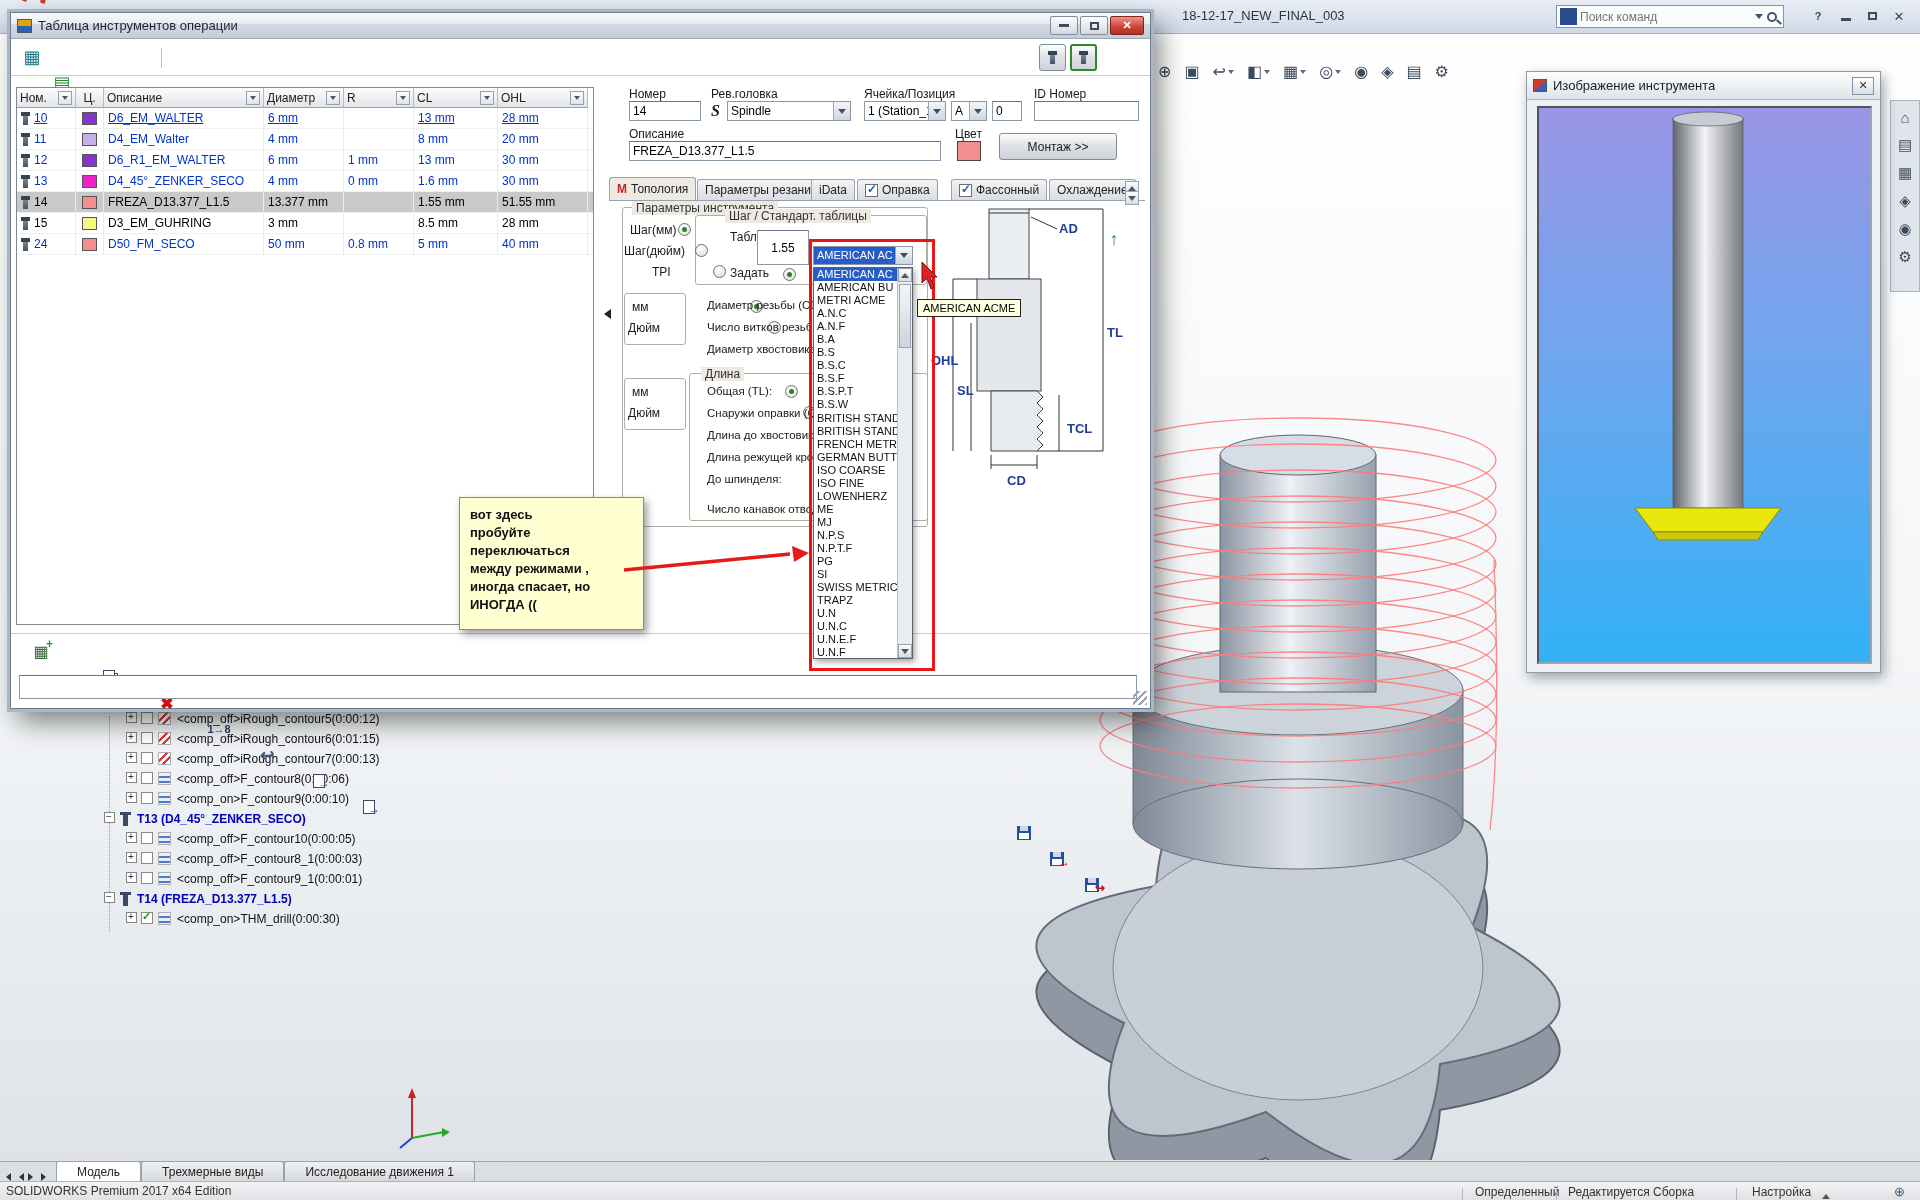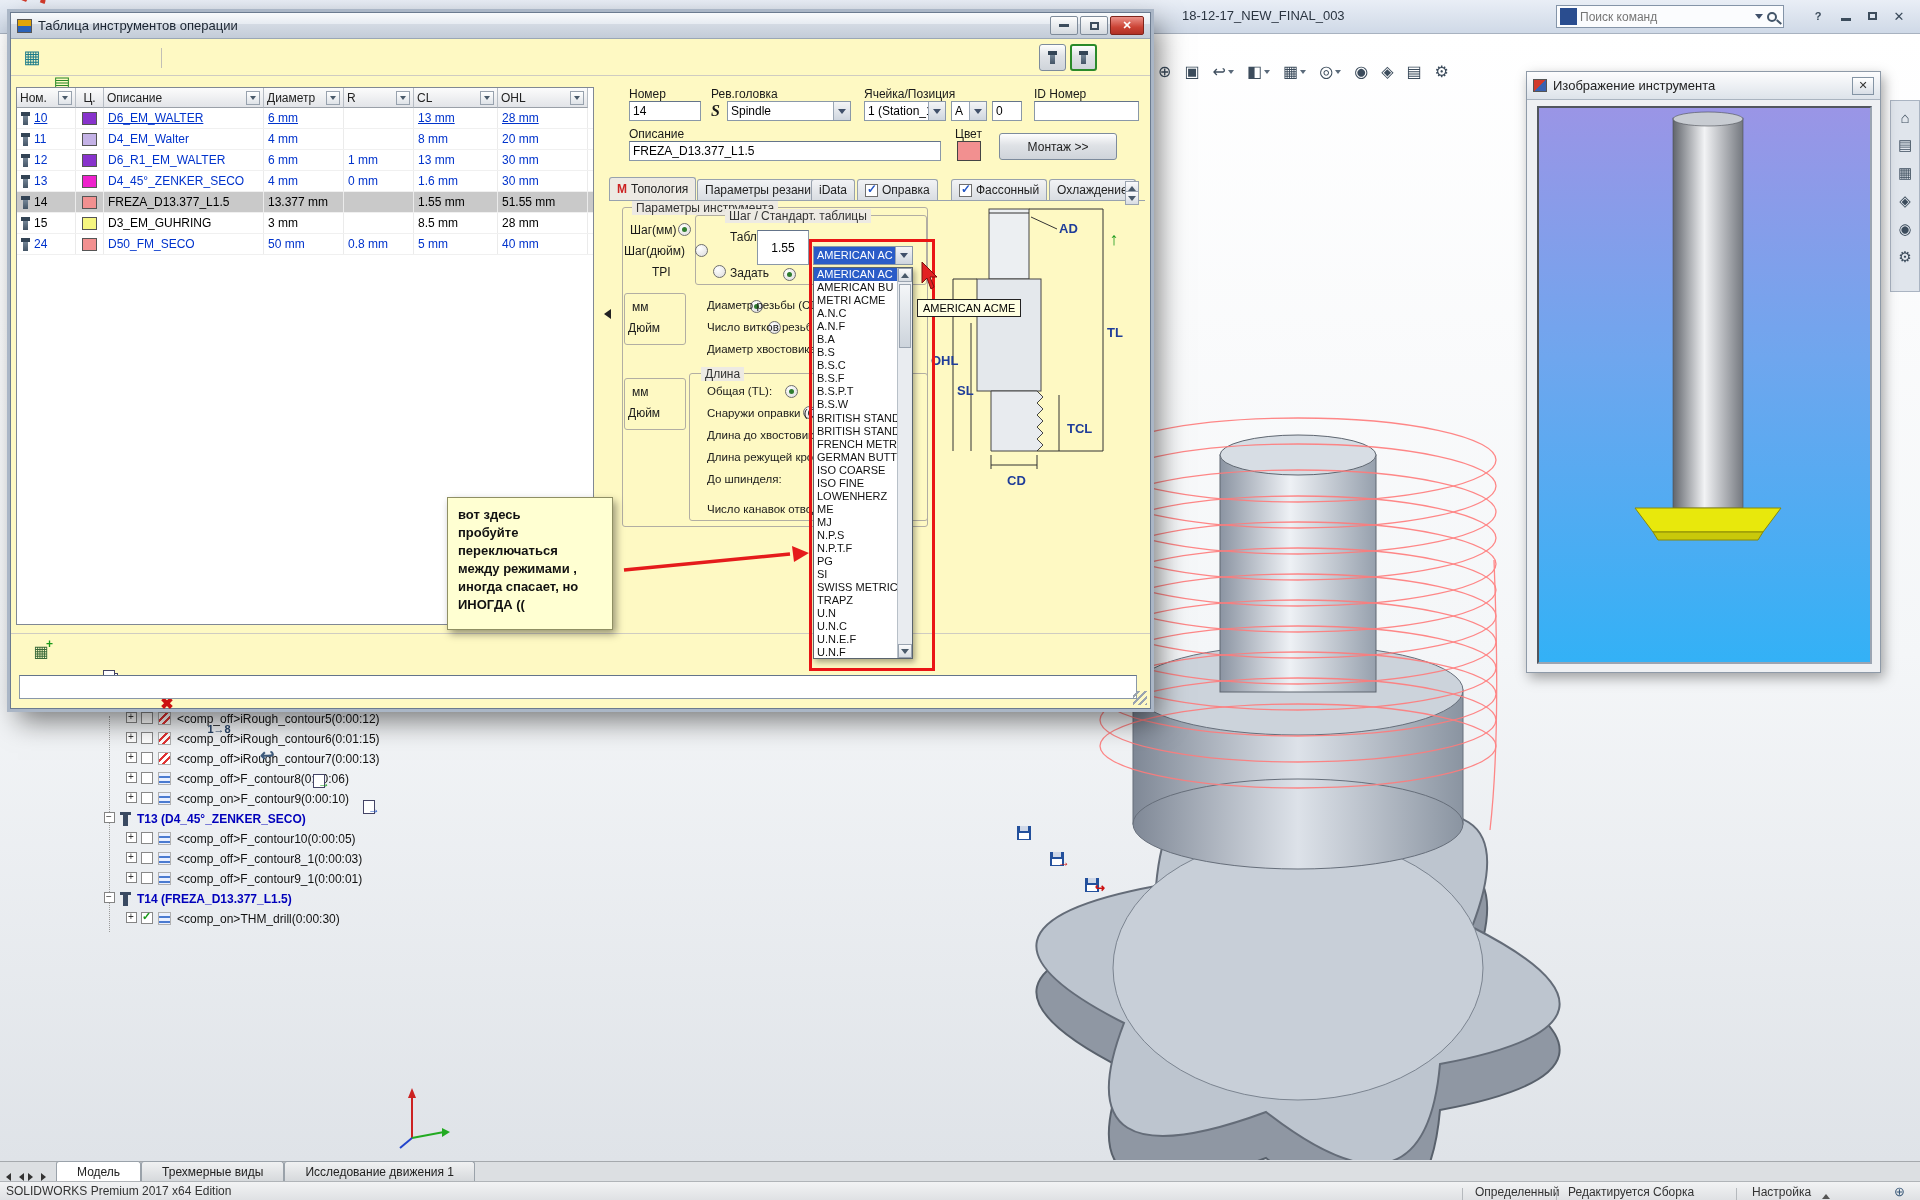--- a/index.html
+++ b/index.html
@@ -12,21 +12,21 @@
 .combo .cbtn{width:17px;background:linear-gradient(#f4f5f7,#cfd6df);border-left:1px solid #9aa6b4;display:flex;align-items:center;justify-content:center}
 .car{width:0;height:0;border:4px solid transparent;border-top:5px solid #40506a;margin-top:4px}
 .btn3d{background:linear-gradient(#fefefe,#dfe2e6 45%,#cfd4da);border:1px solid #7d8b9c;border-radius:3px;display:flex;align-items:center;justify-content:center;font-size:12px;color:#222}
 .gbox{border:1px solid #b2aea3;border-radius:3px}
 .glab{position:absolute;background:#edeae3;padding:0 4px;font-size:12px;color:#333;white-space:nowrap}
 .rad{width:13px;height:13px;border-radius:50%;border:1px solid #6e6e6e;background:radial-gradient(circle at 35% 30%,#fff,#dcdcdc);display:inline-block;position:relative;flex:none}
 .rad.on::after{content:"";position:absolute;left:3px;top:3px;width:5px;height:5px;border-radius:50%;background:#2f7d2f}
 .cb{width:13px;height:13px;border:1px solid #6e6e6e;background:#fff;display:inline-block;position:relative;flex:none}
 .cb.on::after{content:"✓";position:absolute;left:1px;top:-3px;font-size:12px;color:#2456c4;font-weight:bold}
 
-.dlg{position:absolute;left:10px;top:12px;width:1141px;height:697px;background:#fef9c3;border:1px solid #6b7b90;box-shadow:0 0 0 3px #aab6c6,8px 12px 26px rgba(0,0,0,.5);z-index:50}
+.dlg{position:absolute;left:10px;top:12px;width:1141px;height:697px;background:#ffffff;border:1px solid #6b7b90;box-shadow:0 0 0 3px #aab6c6,8px 12px 26px rgba(0,0,0,.5);z-index:50}
 .dtitle{position:absolute;left:0;top:0;right:0;height:26px;background:linear-gradient(#f8fafc,#e6ebf1 45%,#d3dae3 46%,#c3ccd8);border-bottom:1px solid #9aa7b5;display:flex;align-items:center;padding:0 6px;gap:6px}
 .wbtn{width:28px;height:19px;border:1px solid #7e8b9a;border-radius:2px;background:linear-gradient(#fdfdfd,#d4d9df);display:flex;align-items:center;justify-content:center;font-size:11px;color:#333}
 .wbtn.close{width:34px;background:linear-gradient(#ec9289,#cb4335 60%,#b03125);border-color:#7e241b;color:#fff;font-weight:bold}
 .minbar{width:10px;height:3px;background:#3c4c5c}
 .restbox{width:9px;height:8px;border:2px solid #3c4c5c}
 .tbico{width:26px;height:26px;display:flex;align-items:center;justify-content:center;position:relative}
 
 .tbl{position:absolute;background:#fff;border:1px solid #808894;overflow:hidden}
 .thead{display:flex;height:20px}
 .th{background:linear-gradient(#fcfcfc,#e2e4e8);border-right:1px solid #b6bcc4;border-bottom:1px solid #9aa0a8;display: flex;align-items:center;font-size:12px;color:#222;padding:0 3px;overflow:hidden;white-space:nowrap}
@@ -667,21 +667,21 @@
     </div>
   </div>
 
   
   <div class="ttip" style="left:906px;top:286px">AMERICAN ACME</div>
   <svg class="abs" style="left:908px;top:248px;z-index:66" width="22" height="30" viewBox="0 0 22 30">
     <polygon points="3,1 3,22 8,17 12,28 15,26 11,16 18,16" fill="#e22222" stroke="#7a1010"></polygon>
   </svg>
 
   
-  <div class="note" style="left:436px;top:484px;width:166px;height:133px;z-index:58">
+  <div class="note" style="left:448px;top:484px;width:185px;height:133px;z-index:58">
     <div>вот здесь</div>
     <div>пробуйте</div>
     <div>переключаться</div>
     <div>между режимами ,</div>
     <div>иногда спасает, но</div>
     <div>ИНОГДА ((</div>
   </div>
   <svg class="abs" style="left:545px;top:523px;z-index:58" width="270" height="45" viewBox="0 0 270 45">
     <path d="M 68 34 C 130 28 185 23 234 18" stroke="#e51b1b" stroke-width="3.5" fill="none"></path>
     <polygon points="236,10 253,17 238,26" fill="#e51b1b"></polygon>

